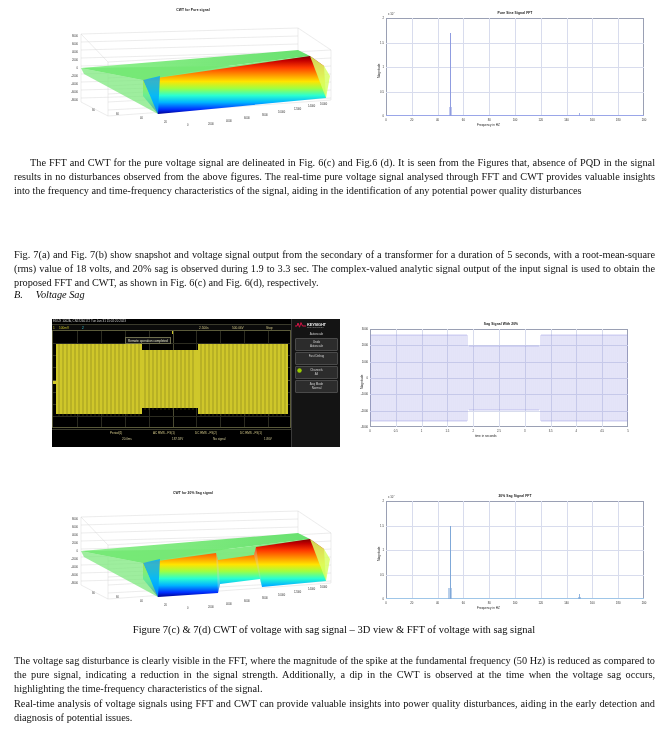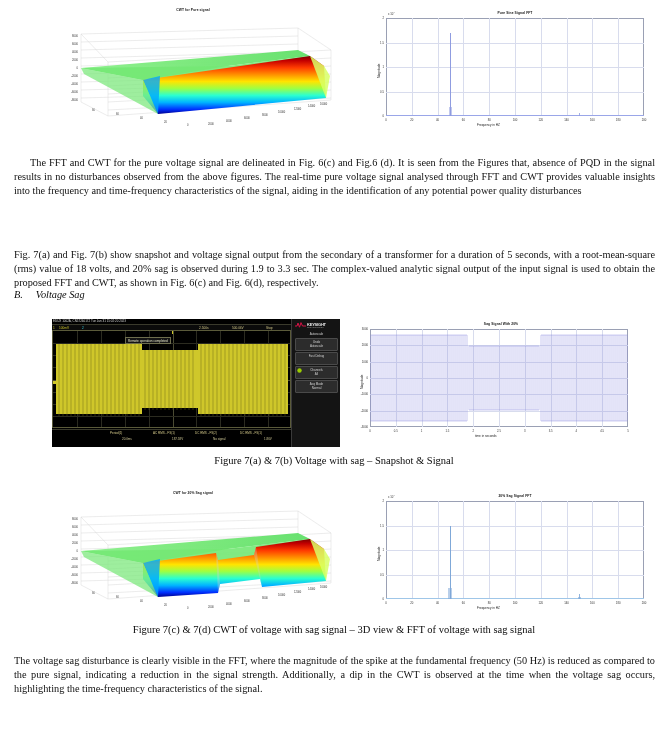--- a/index.html
+++ b/index.html
@@ -482,21 +482,20 @@
     <div class="tick tickx" style="left:172.8px;top:110px;">3</div>
     <div class="tick tickx" style="left:198.6px;top:110px;">3.5</div>
     <div class="tick tickx" style="left:224.4px;top:110px;">4</div>
     <div class="tick tickx" style="left:250.2px;top:110px;">4.5</div>
     <div class="tick tickx" style="left:276px;top:110px;">5</div>
 
     <div class="axlabel" style="left:123px;top:115px;">time in seconds</div>
     <div class="axlabel rot" style="left:8px;top:70px;">Magnitude</div>
   </div>
 
-  <div class="caption" style="position:absolute;left:0;top:454px;width:668px;">Figure 7(a) &amp; 7(b) Voltage with sag – Snapshot &amp; Signal</div>
 
   <div class="fig cwt" style="left:48px;top:489px;width:290px;height:122px;">
     <div class="axtitle" style="top:2px;">CWT for 20% Sag signal</div>
 
     <div class="cwt" style="left:0;top:0;width:290px;height:122px;">
       <div class="zlab" style="left:8px;width:22px;top:30px;">8000</div>
       <div class="zlab" style="left:8px;width:22px;top:38px;">6000</div>
       <div class="zlab" style="left:8px;width:22px;top:46px;">4000</div>
       <div class="zlab" style="left:8px;width:22px;top:54px;">2000</div>
       <div class="zlab" style="left:8px;width:22px;top:62px;">0</div>
@@ -613,14 +612,15 @@
     <div class="tick tickx" style="left:272px;top:112px;">200</div>
 
     <div class="axlabel" style="left:105px;top:117px;">Frequency in HZ</div>
     <div class="axlabel rot" style="left:5px;top:72px;">Magnitude</div>
   </div>
 
   <div class="caption" style="position:absolute;left:0;top:623px;width:668px;">Figure 7(c) &amp; 7(d) CWT of voltage with sag signal – 3D view &amp; FFT of voltage with sag signal</div>
 
   <div class="para" style="position:absolute;left:14px;top:654px;width:641px;">The voltage sag disturbance is clearly visible in the FFT, where the magnitude of the spike at the fundamental frequency (50 Hz) is reduced as compared to the pure signal, indicating a reduction in the signal strength. Additionally, a dip in the CWT is observed at the time when the voltage sag occurs, highlighting the time-frequency characteristics of the signal.</div>
 
+  <div class="para" style="position:absolute;left:14px;top:697px;width:641px;">Real-time analysis of voltage signals using FFT and CWT can provide valuable insights into power quality disturbances, aiding in the early detection and diagnosis of potential issues.</div>
 
 </div>
 
 </body></html>

